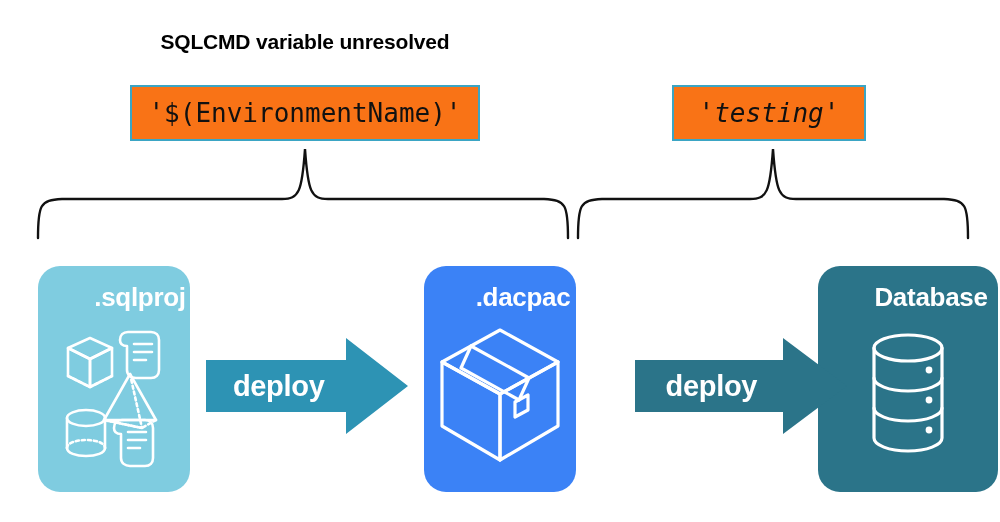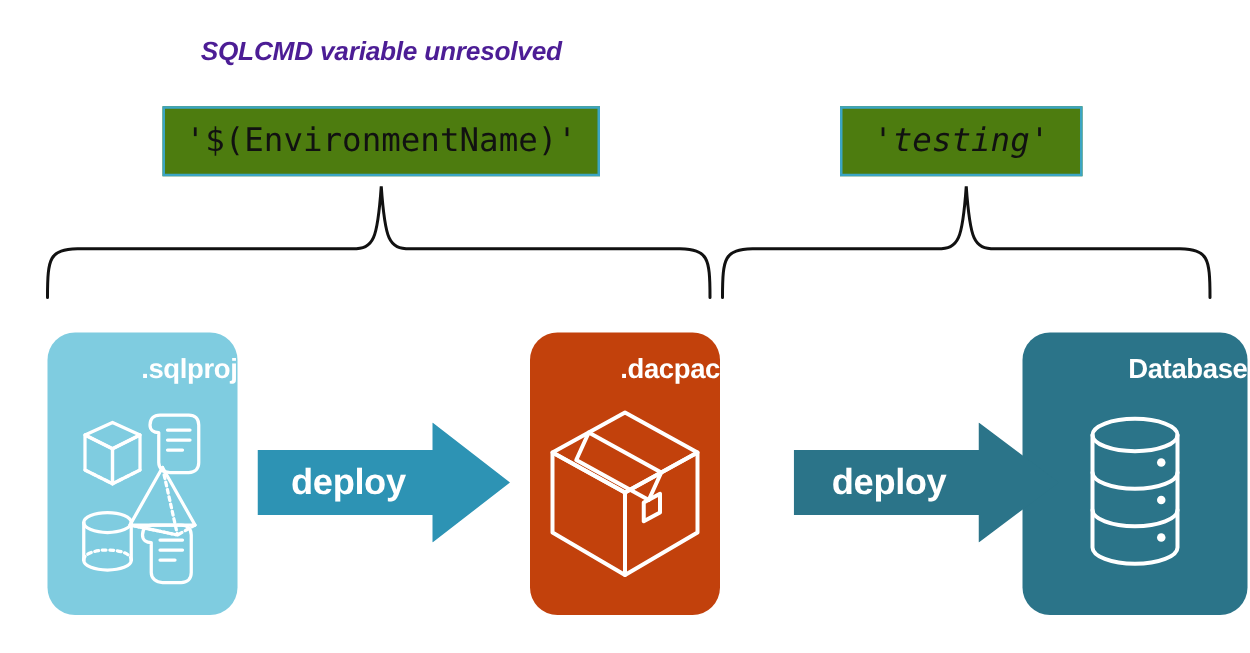--- a/index.html
+++ b/index.html
@@ -17,35 +17,34 @@
     background: #ffffff;
     overflow: hidden;
   }
 
   
   .heading {
     position: absolute;
     font-family: "Liberation Sans", sans-serif;
     font-weight: bold;
     font-size: 21px;
-    color: #4c1d95;
+    color: #000000;
     letter-spacing: -0.2px;
     text-align: center;
     white-space: nowrap;
-    font-style: italic;
   }
   #heading-unresolved { left: 0px;   top: 30px; width: 610px; }
   #heading-set        { left: 570px; top: 30px; width: 400px; }
 
   
   .code-box {
     position: absolute;
     box-sizing: border-box;
     border: 2px solid #3ba5c4;
-    background: #4d7c0f;
+    background: #f97316;
     display: flex;
     align-items: center;
     justify-content: center;
     font-family: "DejaVu Sans Mono", monospace;
     font-size: 26px;
     color: #111111;
     letter-spacing: 0px;
     white-space: nowrap;
   }
   #code-box-env     { left: 130px; top: 85px; width: 350px; height: 56px; }
@@ -62,35 +61,36 @@
   }
 
   
   .stage-box {
     position: absolute;
     border-radius: 22px;
     top: 266px;
     height: 226px;
   }
   #stage-sqlproj  { left: 38px;  width: 152px; background: #7fcce0; }
-  #stage-dacpac   { left: 424px; width: 152px; background: #c2410c; }
+  #stage-dacpac   { left: 424px; width: 152px; background: #3b82f6; }
   #stage-database { left: 818px; width: 180px; background: #2b7489; }
 
   .stage-label {
     position: absolute;
     top: 16px;
     left: 0;
     width: 100%;
-    text-align: right;
+    text-align: center;
     font-family: "Liberation Sans", sans-serif;
     font-weight: bold;
-    font-size: 22px;
+    font-size: 26px;
     color: #ffffff;
     letter-spacing: -0.3px;
     white-space: nowrap;
+    padding-left: 23px;
   }
   #stage-sqlproj .stage-label { text-indent: 6px; }
 
   .stage-art {
     position: absolute;
     left: 0;
     top: 48px;
     width: 100%;
     height: 172px;
   }

